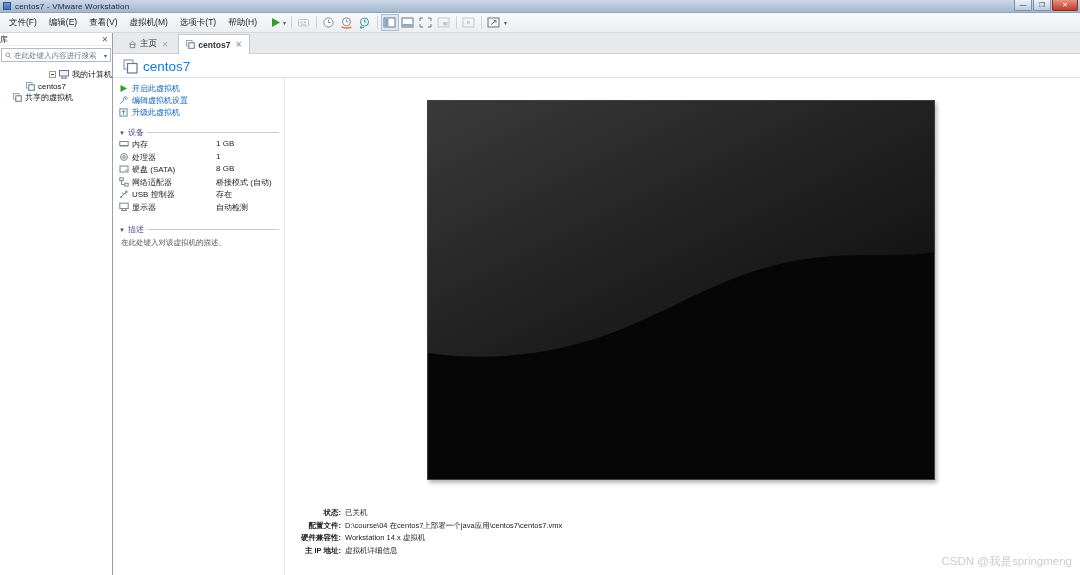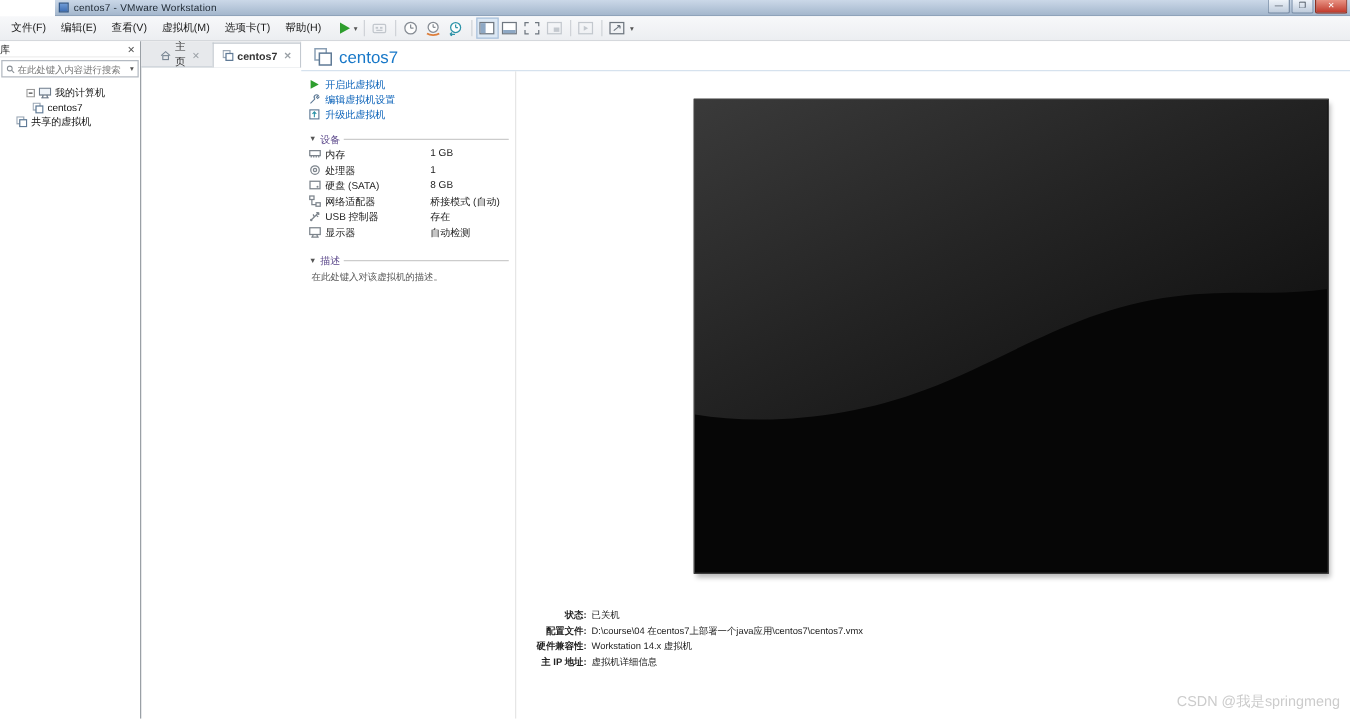--- a/index.html
+++ b/index.html
@@ -2,21 +2,21 @@
 <html><head>
 <meta charset="utf-8">
 <style>
   * { box-sizing: border-box; margin: 0; padding: 0; }
   html,body { width:1080px; height:575px; overflow:hidden; }
   body { font-family:"Liberation Sans", sans-serif; background:#fff; color:#222; }
   .window { width:1080px; height:575px; display:flex; flex-direction:column; background:#fff; }
 
   
   .titlebar { height:13px; flex:0 0 13px; background:linear-gradient(#cbd8e8,#a4b7cd);
-    border-bottom:1px solid #8fa3ba; display:flex; align-items:center; padding-left:3px; font-size:8px; color:#1c2630;margin-left:44px; }
+    border-bottom:1px solid #8fa3ba; display:flex; align-items:center; padding-left:3px; font-size:8px; color:#1c2630; }
   .app-icon { width:8px; height:8px; background:linear-gradient(#6f9bd6,#3f6fb5); border:1px solid #2f5688; margin-right:4px; }
   .title-text { letter-spacing:.2px; }
   .win-controls { margin-left:auto; display:flex; height:11px; margin-right:2px; align-self:flex-start; }
   .wbtn { width:18px; height:11px; display:flex; align-items:center; justify-content:center;
     font-size:6.5px; line-height:1; color:#2a3440; border:1px solid #7d90a8; border-top:none;
     background:linear-gradient(#eef3f9,#bfccdc); border-radius:0 0 2px 2px; margin-left:1px; }
   .wbtn.close { background:linear-gradient(#e89384,#c0392b); border-color:#8e2f1f; color:#fff; width:26px; }
 
   
   .menubar { height:20px; flex:0 0 20px; background:linear-gradient(#f7f8fa,#eceef1);
@@ -34,26 +34,26 @@
   
   .sidebar { width:113px; flex:0 0 113px; background:#fff; border-right:1px solid #9aa0a6; display:flex; flex-direction:column; font-size:8px; }
   .sb-header { height:13px; display:flex; align-items:center; padding:0 4px 0 2px; color:#222; border-bottom:1px solid #eee; }
   .sb-title { margin-left:-2px; }
   .sb-close { margin-left:auto; color:#555; font-size:7.5px; cursor:default; }
   .sb-search { margin:2px 1px 3px; height:14px; border:1px solid #b4bac2; display:flex; align-items:center; padding:0 3px; gap:2px; background:#fff; }
   .sb-search input { border:none; outline:none; flex:1; min-width:0; font-size:7.5px; color:#444; background:transparent; font-family:inherit; }
   .sb-dd { color:#555; font-size:6px; }
   .tree { padding-top:4px; }
   .tree-row { height:11.5px; display:flex; align-items:center; gap:3px; color:#111; white-space:nowrap; }
-  .tree-row.lvl-root { padding-left:21px; }
+  .tree-row.lvl-root { padding-left:21px;justify-content:flex-end; }
   .tree-row.lvl-child { padding-left:26px; }
   .tree-row.lvl-root2 { padding-left:13px; }
 
   
-  .main { flex:1; display:flex; flex-direction:row; min-width:0; }
+  .main { flex:1; display:flex; flex-direction:column; min-width:0; }
   .tabbar { height:21px; flex:0 0 21px; background:#e7e9ec; border-bottom:1px solid #ccd1d7;
     display:flex; align-items:flex-end; padding-left:7px; gap:2px; }
   .tab { height:19px; display:flex; align-items:center; gap:3px; padding:0 7px; font-size:8.5px; color:#333;
     border:1px solid transparent; border-bottom:none; }
   .tab.active { background:#fff; border-color:#c3c9d0; font-weight:bold; height:20px; margin-bottom:-1px; }
   .tab-close { color:#9aa0a6; font-size:7.5px; margin-left:2px; }
 
   .content { flex:1; position:relative; background:#fff; min-height:0; }
 
   .vm-title-row { position:absolute; left:10px; top:3px; height:18px; display:flex; align-items:center; gap:5px; }

